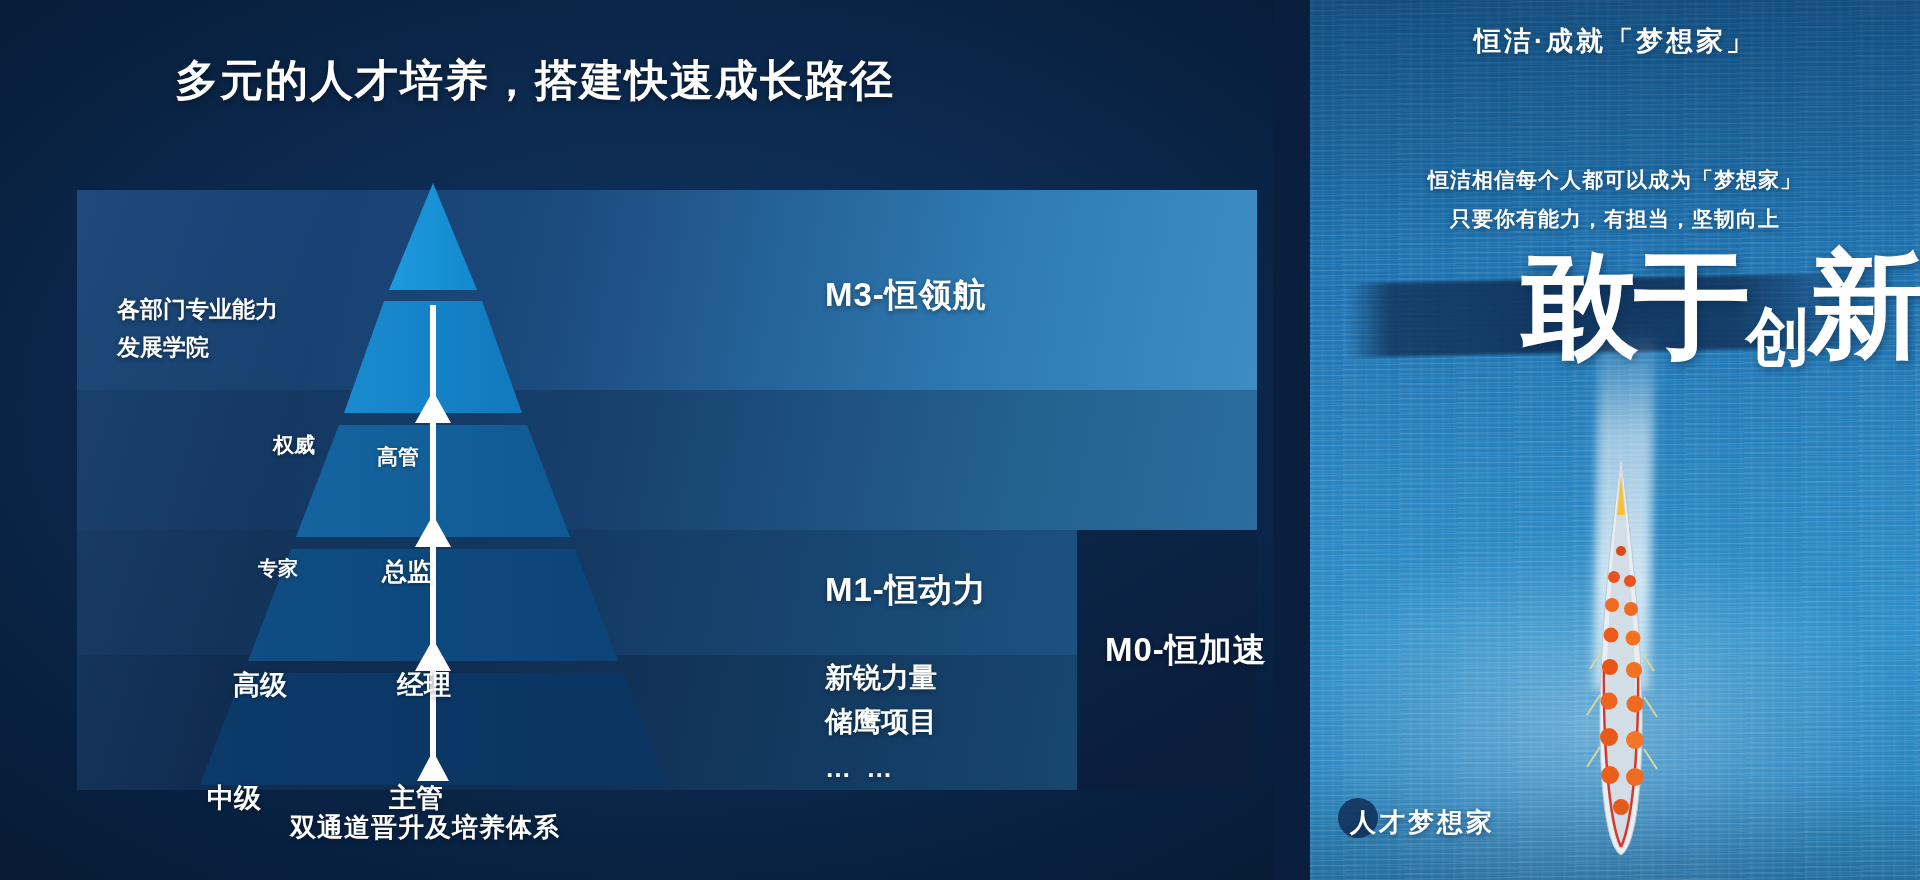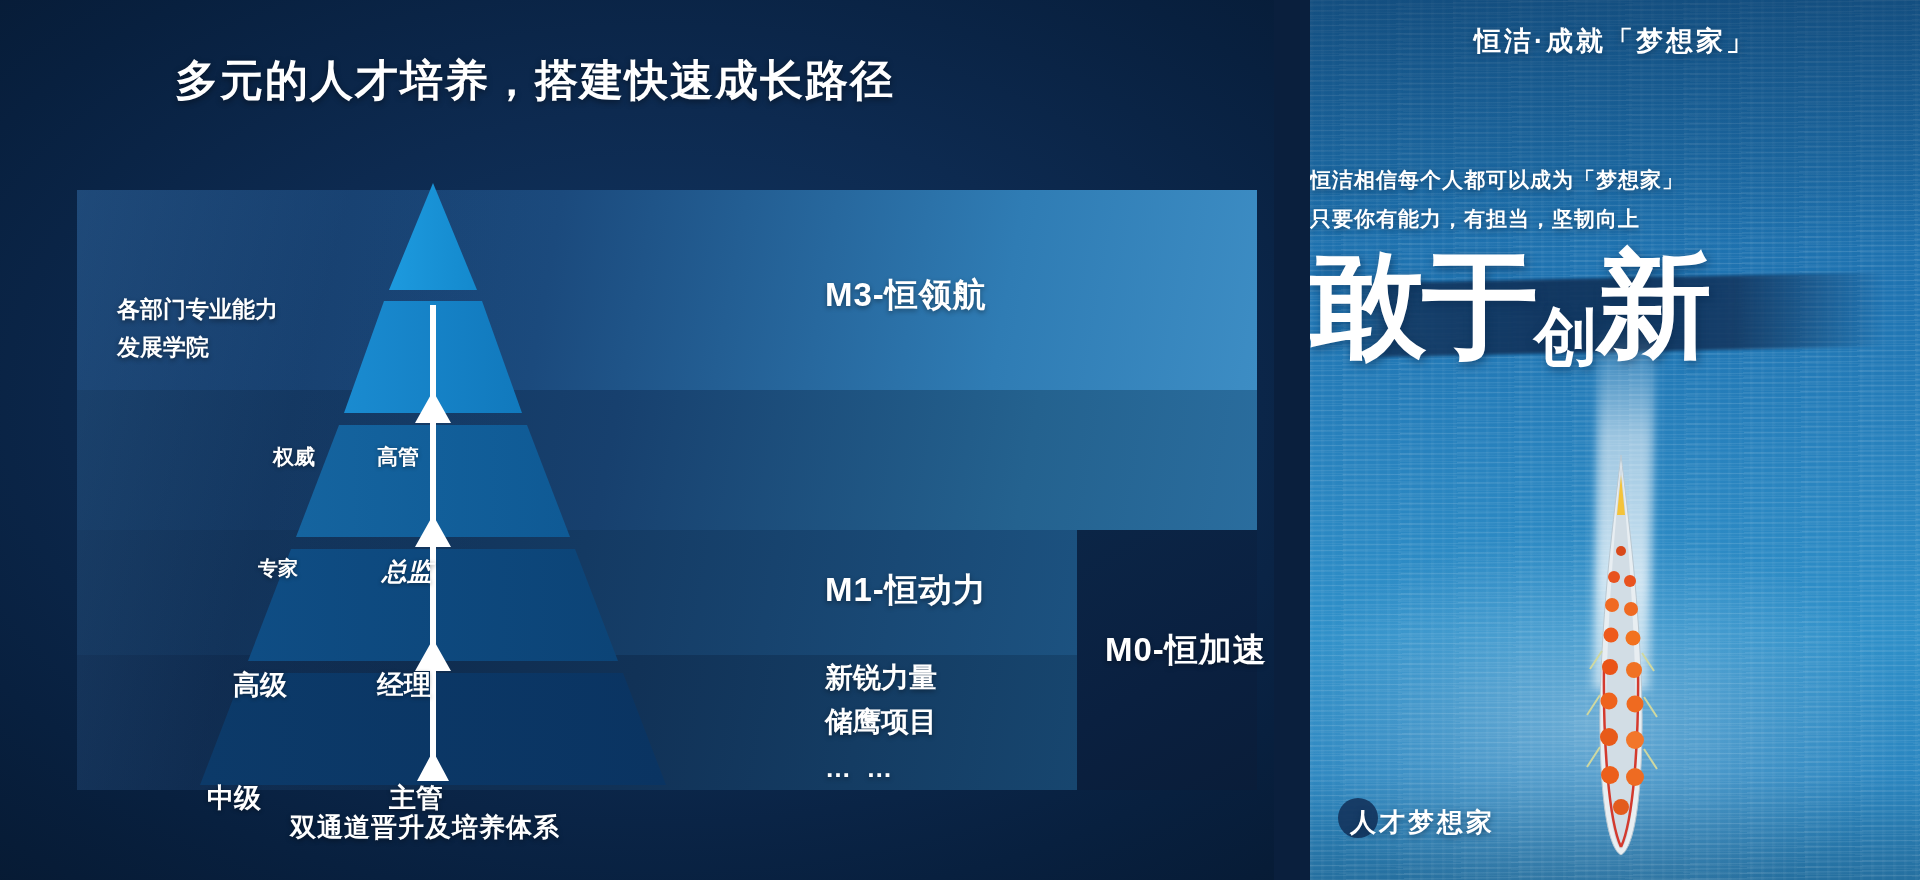--- a/index.html
+++ b/index.html
@@ -57,26 +57,26 @@
   #dept-label{position:absolute;left:40px;top:100px;color:#fff;font-size:23px;font-weight:bold;
     line-height:38px;text-shadow:0 2px 5px rgba(0,0,0,.45);}
 
   
   #pyramid{position:absolute;left:100px;top:-35px;width:560px;height:640px;}
   #pyramid svg{display:block;}
 
   .ptxt{position:absolute;color:#ffffff;font-weight:bold;white-space:nowrap;
     text-shadow:0 1px 4px rgba(0,0,0,.45);}
 
-  #tier-tip-l{left:196px;top:253px;font-size:21px;}
+  #tier-tip-l{left:196px;top:241px;font-size:21px;}
   #tier-tip-r{left:300px;top:253px;font-size:21px;}
   #tier-2-l  {left:181px;top:365px;font-size:20px;}
-  #tier-2-r  {left:305px;top:365px;font-size:25px;font-style:italic;}
+  #tier-2-r  {left:305px;top:365px;font-size:25px;}
   #tier-3-l  {left:156px;top:477px;font-size:27px;}
-  #tier-3-r  {left:300px;top:477px;font-size:27px;}
+  #tier-3-r  {left:320px;top:477px;font-size:27px;}
   #tier-4-l  {left:130px;top:590px;font-size:27px;}
   #tier-4-r  {left:312px;top:590px;font-size:27px;}
 
   #caption{position:absolute;left:290px;top:810px;color:#ffffff;font-size:26px;font-weight:bold;
     letter-spacing:1px;text-shadow:0 2px 5px rgba(0,0,0,.4);}
 
   
   #right-pane{position:absolute;left:1310px;top:0;width:610px;height:880px;overflow:hidden;
     background:linear-gradient(180deg,#1b6aa6 0%,#1d6fab 18%,#1f74b2 34%,#2a85c0 55%,#2f90c9 72%,#2b86c0 88%,#256f9f 100%);}
   #water{position:absolute;inset:0;
@@ -85,28 +85,28 @@
       repeating-linear-gradient(1deg, rgba(255,255,255,.05) 0px, rgba(255,255,255,.05) 1px, rgba(0,0,0,0) 2px, rgba(0,0,0,0) 7px),
       repeating-linear-gradient(90deg, rgba(255,255,255,.035) 0px, rgba(255,255,255,.035) 2px, rgba(0,0,0,0) 4px, rgba(0,0,0,0) 11px);
     opacity:.95;}
   #water-dark-top{position:absolute;left:0;top:0;width:610px;height:250px;
     background:linear-gradient(180deg,rgba(10,45,82,.45) 0%,rgba(14,60,104,.18) 70%,rgba(0,0,0,0) 100%);}
   #water-bright{position:absolute;left:0;top:470px;width:610px;height:410px;
     background:radial-gradient(420px 260px at 46% 62%, rgba(255,255,255,.30) 0%, rgba(255,255,255,.10) 45%, rgba(255,255,255,0) 75%);}
 
   #poster-title{position:absolute;left:0;top:23px;width:610px;text-align:center;color:#fff;
     font-size:27px;font-weight:bold;letter-spacing:3px;text-shadow:0 2px 6px rgba(6,40,72,.6);}
-  #poster-sub{position:absolute;left:0;top:160px;width:610px;text-align:left;color:#fff;
+  #poster-sub{position:absolute;left:0;top:160px;width:610px;text-align:center;color:#fff;
     font-size:21px;font-weight:bold;line-height:39px;letter-spacing:1px;text-shadow:0 2px 6px rgba(6,40,72,.6);}
 
   #brush-smear{position:absolute;left:38px;top:278px;width:536px;height:74px;
     background:linear-gradient(92deg,rgba(18,52,92,.0) 0%,rgba(18,52,92,.82) 8%,rgba(15,48,88,.9) 40%,rgba(18,52,92,.85) 72%,rgba(18,52,92,0) 100%);
     filter:blur(1.5px);transform:rotate(-1.2deg);}
 
-  #calligraphy{position:absolute;left:0;top:246px;width:610px;text-align:left;color:#fff;
+  #calligraphy{position:absolute;left:0;top:246px;width:610px;text-align:right;color:#fff;
     font-size:116px;font-weight:bold;letter-spacing:-4px;line-height:1;
     font-family:"DejaVu Serif","Liberation Serif",serif;
     text-shadow:2px 3px 10px rgba(8,40,76,.55);}
   #calligraphy .small{font-size:64px;vertical-align:-14px;letter-spacing:-2px;}
 
   #wake{position:absolute;left:286px;top:330px;width:56px;height:360px;
     background:linear-gradient(180deg,rgba(255,255,255,.0) 0%,rgba(255,255,255,.55) 30%,rgba(255,255,255,.75) 70%,rgba(255,255,255,.55) 100%);
     filter:blur(5px);transform:rotate(1deg);}
 
   

